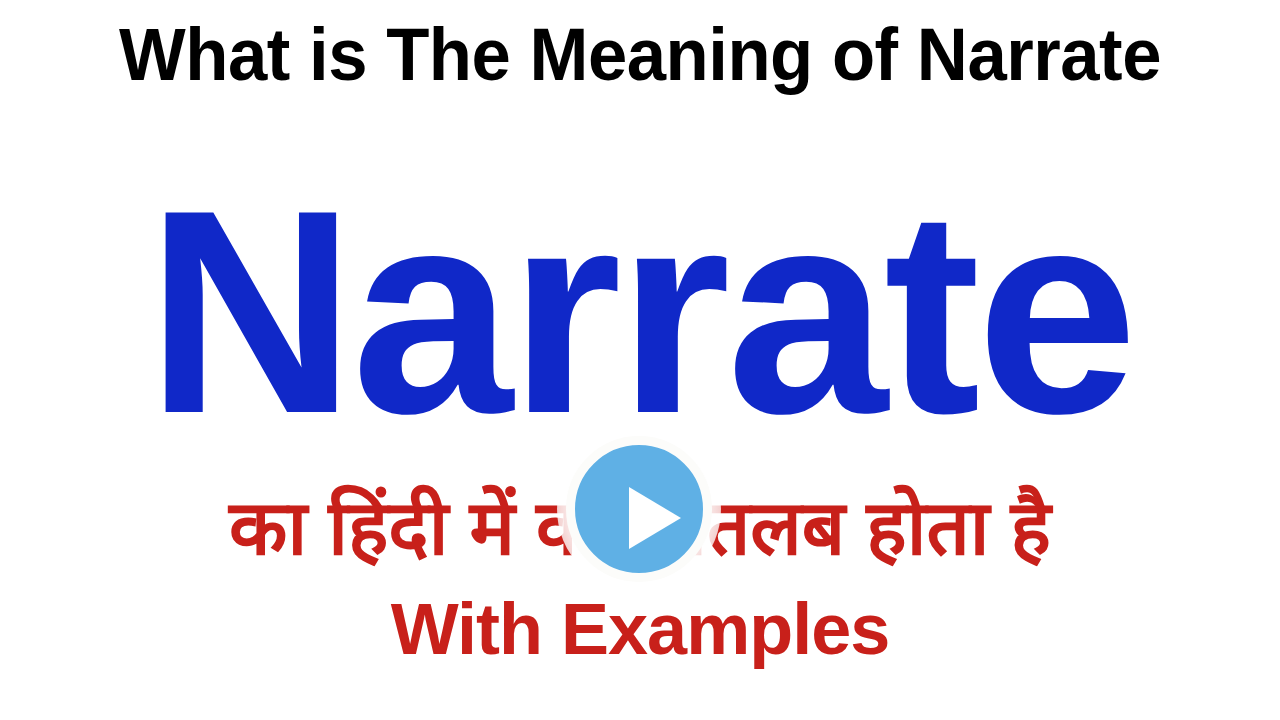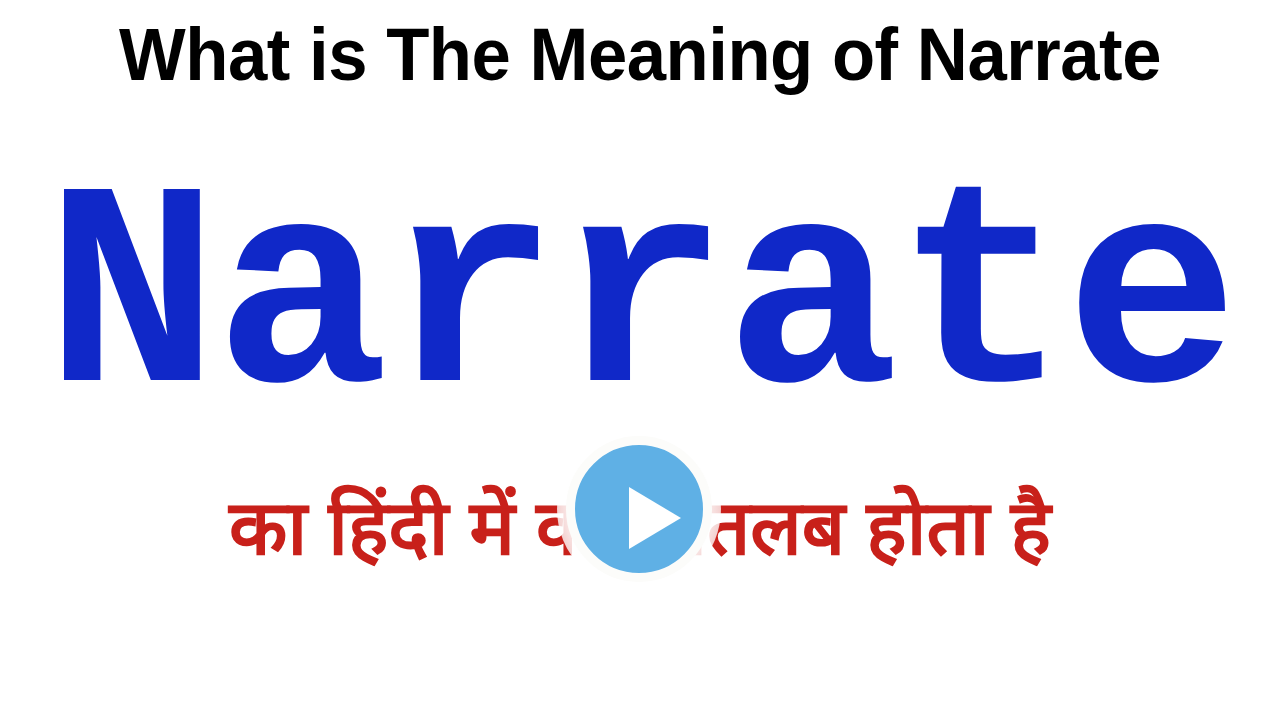--- a/index.html
+++ b/index.html
@@ -43,25 +43,25 @@
     position: absolute;
     left: 0;
     top: 150px;
     width: 1280px;
     height: 290px;
   }
 
   .bigword {
     position: absolute;
     left: 0;
-    top: 8px;
+    top: 16px;
     width: 1280px;
     text-align: center;
     color: #1028c8;
-    font-family: Liberation Mono, monospace;
+    font-family: Liberation Sans, sans-serif;
     font-size: 290px;
     font-weight: bold;
     line-height: 290px;
     letter-spacing: -4px;
     white-space: nowrap;
   }
 
   
   .play-badge {
     position: absolute;
@@ -155,14 +155,15 @@
       <div class="play-halo"></div>
       <div class="play-ring">
         <div class="play-tri"></div>
       </div>
     </div>
 
   </div>
 
   <div class="hindi">का हिंदी में क्या मतलब होता है</div>
 
+  <div class="with-examples">With Examples</div>
 
 </div>
 
 </body></html>

